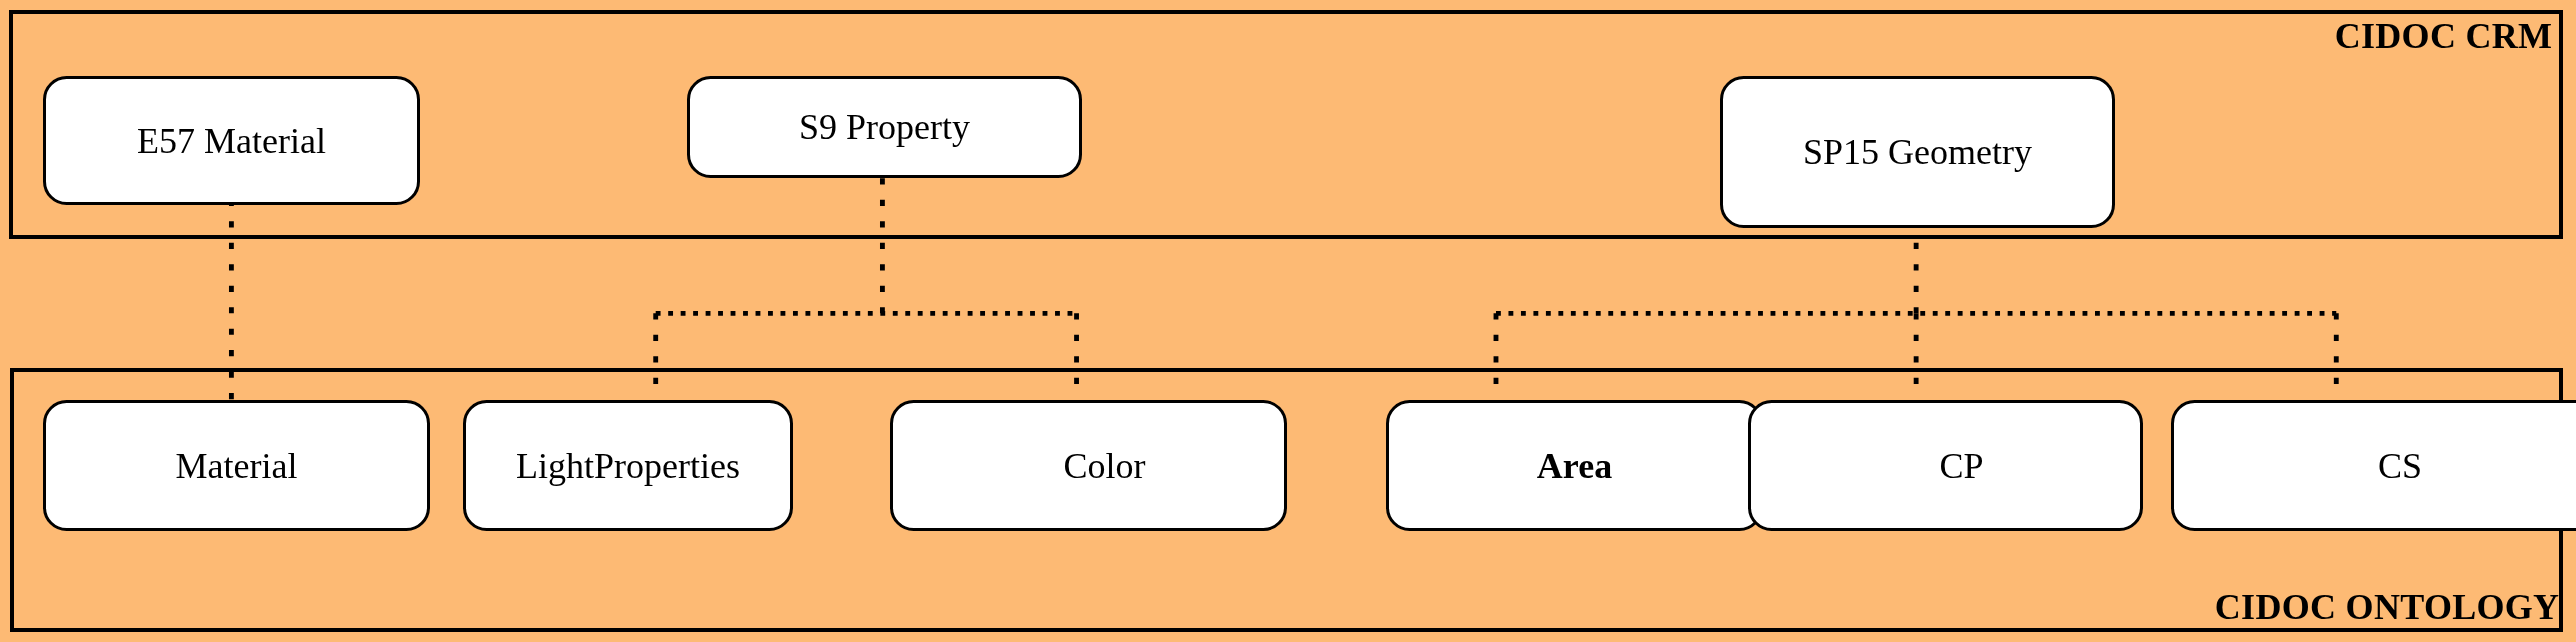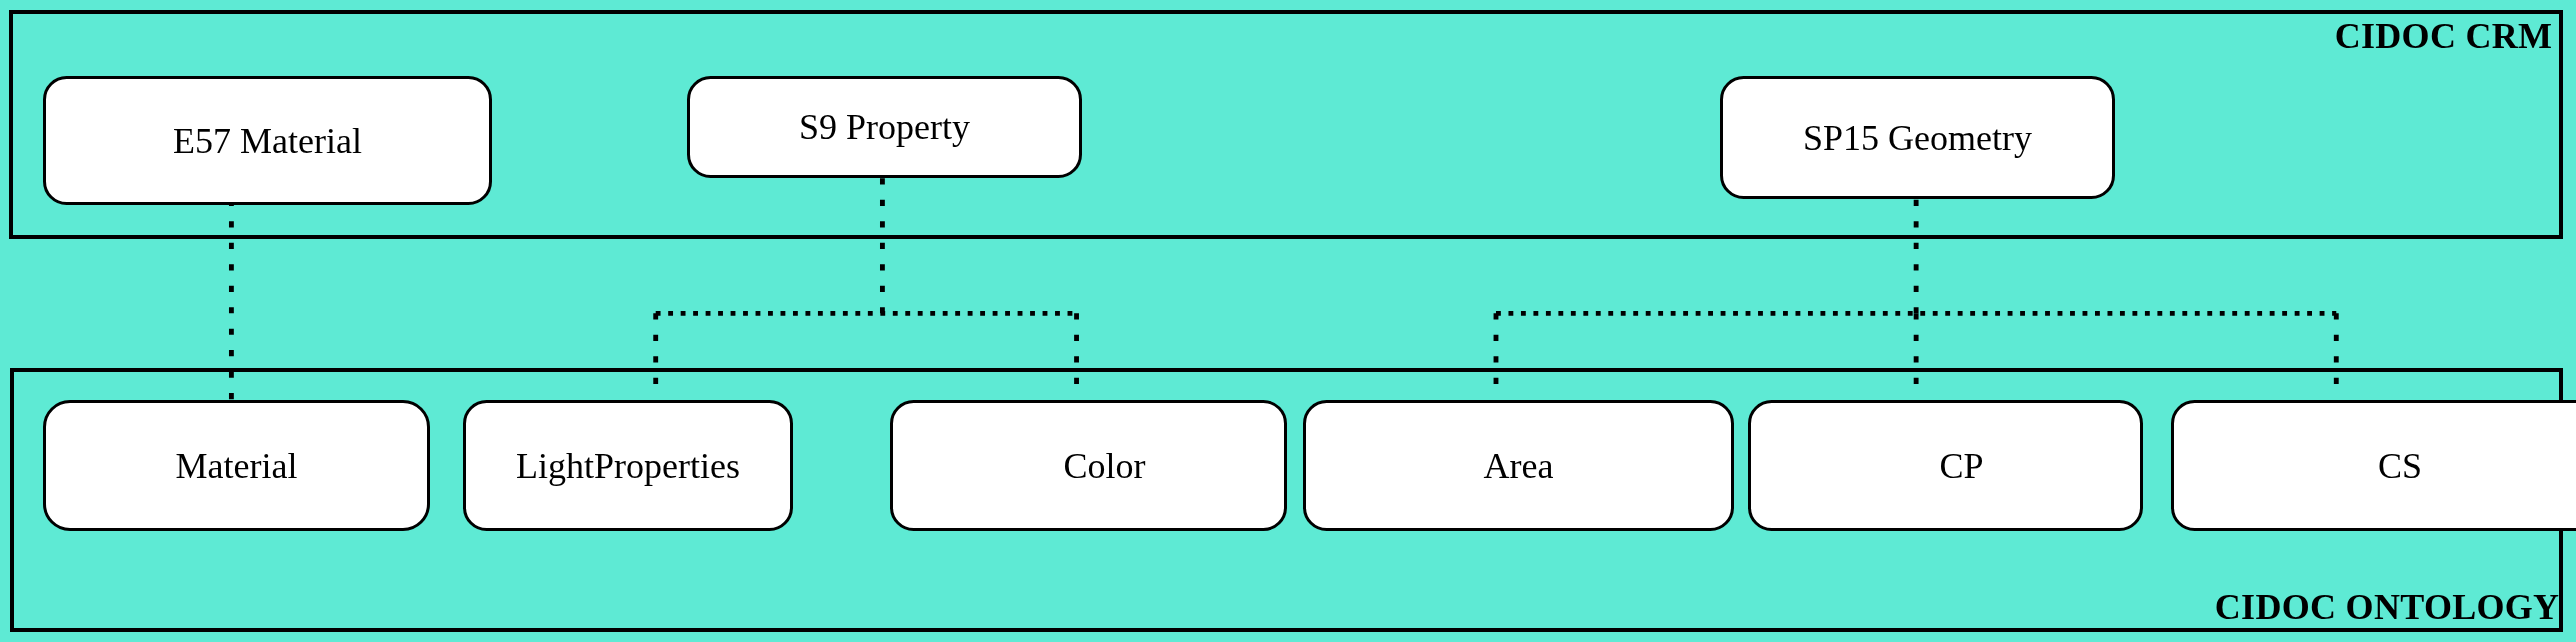--- a/index.html
+++ b/index.html
@@ -8,21 +8,21 @@
     padding: 0;
     background: #ffffff;
   }
   body {
     font-family: "Liberation Serif", "DejaVu Serif", serif;
   }
   #diagram {
     position: relative;
     width: 2576px;
     height: 642px;
-    background: #5eead4;
+    background: #fdba74;
     overflow: hidden;
   }
   #svg-layer {
     position: absolute;
     left: 0;
     top: 0;
     width: 2576px;
     height: 642px;
   }
   .panel {
@@ -95,49 +95,49 @@
       <path d="M 2763 452 L 2763 576" fill="none" stroke="#000000" stroke-width="7" stroke-dasharray="9 22" stroke-linecap="butt"></path>
 
       <path d="M 3369 452 L 3369 576" fill="none" stroke="#000000" stroke-width="7" stroke-dasharray="9 22" stroke-linecap="butt"></path>
     </g>
   </svg>
 
   <div class="panel" id="panel-cidoc-crm" style="left:9px; top:9.7px; width:2554px; height:229px;"></div>
 
   <div class="panel-label" style="right:23.6px; top:15.3px;">CIDOC CRM</div>
 
-  <div class="node" id="node-e57-material" style="left:43px; top:76px; width:449px; height:129px;">
+  <div class="node" id="node-e57-material" style="left:43px; top:76px; width:377px; height:129px;">
     <span class="node-label">E57 Material</span>
   </div>
 
   <div class="node" id="node-s9-property" style="left:687px; top:76px; width:395px; height:102px;">
     <span class="node-label">S9 Property</span>
   </div>
 
-  <div class="node" id="node-sp15-geometry" style="left:1720px; top:76px; width:395px; height:123px;">
+  <div class="node" id="node-sp15-geometry" style="left:1720px; top:76px; width:395px; height:152px;">
     <span class="node-label">SP15 Geometry</span>
   </div>
 
   <div class="panel" id="panel-dsae-ontology" style="left:9.7px; top:368px; width:2553px; height:264px;"></div>
 
   <div class="panel-label" style="right:16.6px; bottom:14px;">CIDOC ONTOLOGY</div>
 
-  <div class="node" id="node-material" style="left:43px; top:400px; width:387px; height:131px;border-radius:27px;">
+  <div class="node" id="node-material" style="left:43px; top:400px; width:387px; height:131px;">
     <span class="node-label">Material</span>
   </div>
 
   <div class="node" id="node-lightproperties" style="left:463px; top:400px; width:330px; height:131px;">
     <span class="node-label">LightProperties</span>
   </div>
 
   <div class="node" id="node-color" style="left:890px; top:400px; width:397px; height:131px;padding-left:32px;">
     <span class="node-label">Color</span>
   </div>
 
-  <div class="node" id="node-area" style="left:1303px; top:400px; width:431px; height:131px;">
+  <div class="node" id="node-area" style="left:1386px; top:400px; width:377px; height:131px;font-weight:bold;">
     <span class="node-label">Area</span>
   </div>
 
   <div class="node" id="node-cp" style="left:1748px; top:400px; width:395px; height:131px;padding-left:32px;">
     <span class="node-label">CP</span>
   </div>
 
   <div class="node" id="node-cs" style="left:2171px; top:400px; width:458px; height:131px;">
     <span class="node-label">CS</span>
   </div>

